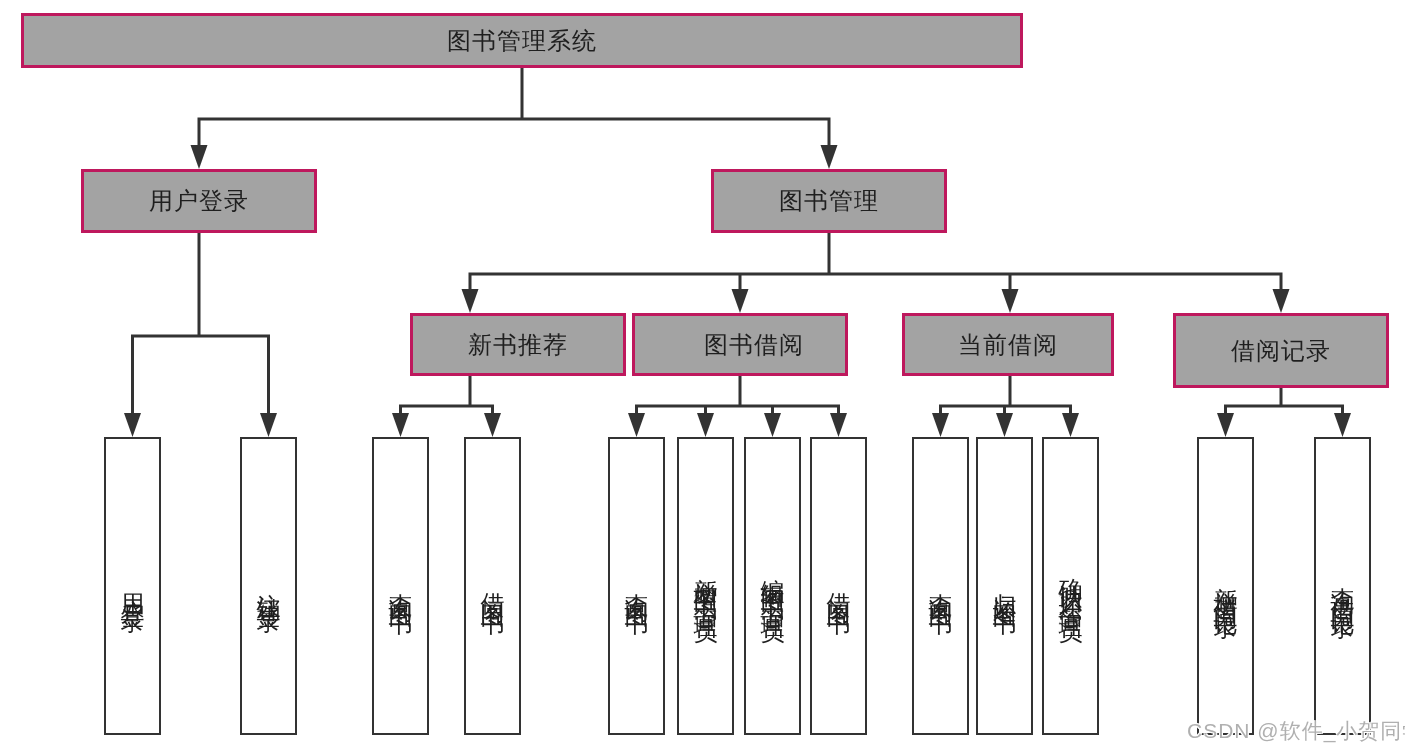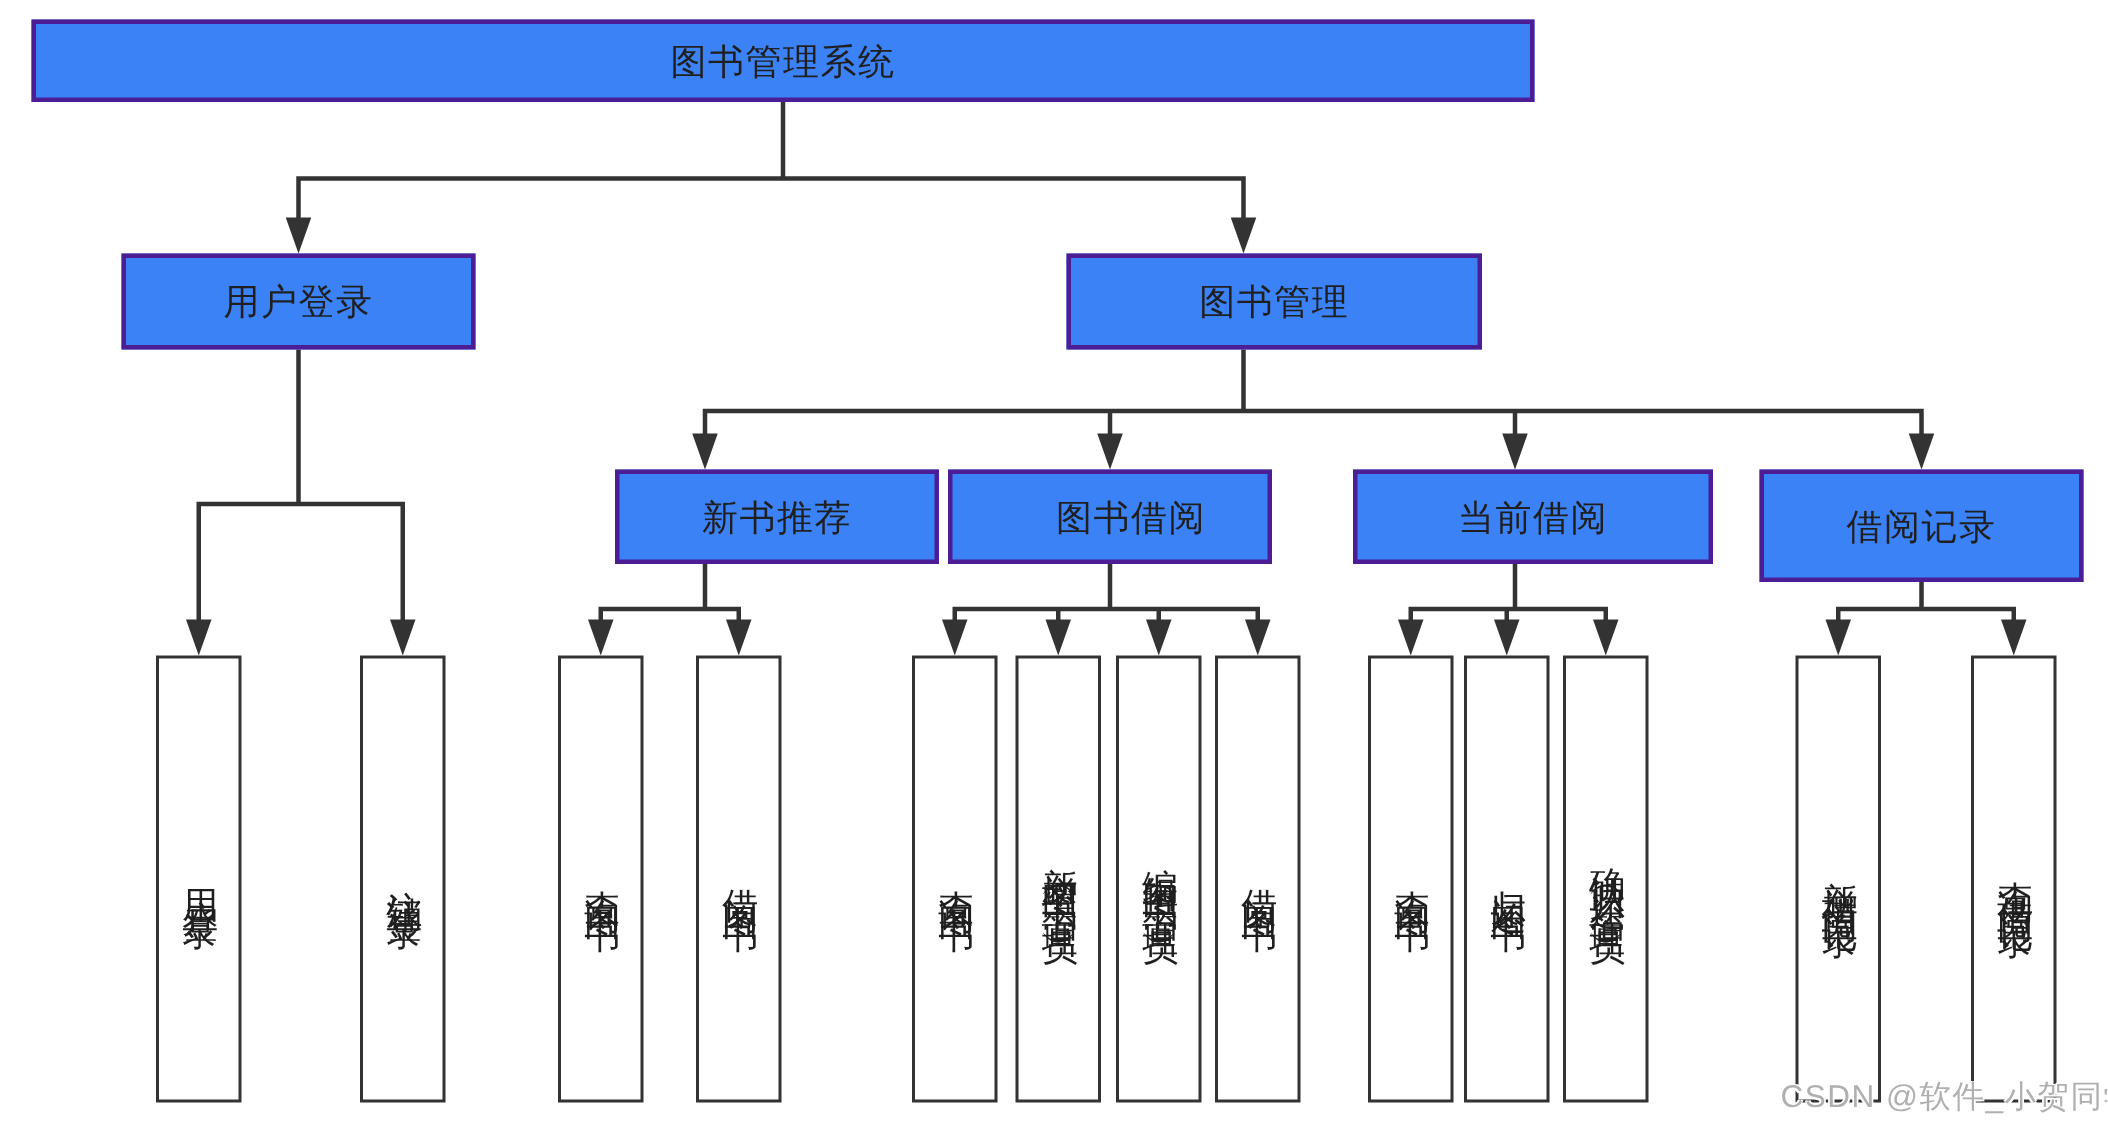--- a/index.html
+++ b/index.html
@@ -15,22 +15,22 @@
     overflow: hidden;
   }
   #connectors {
     position: absolute;
     left: 0; top: 0;
     z-index: 1;
   }
   .hbox {
     position: absolute;
     box-sizing: border-box;
-    border: 3px solid #4c1d95;
-    background: #3b82f6;
+    border: 3px solid #be185d;
+    background: #a3a3a3;
     display: flex;
     align-items: center;
     justify-content: center;
     font-size: 24px;
     color: #1f1f1f;
     letter-spacing: 1px;
     z-index: 2;
   }
   .leaf {
     position: absolute;
@@ -114,25 +114,25 @@
       <polygon points="1062,413 1079,413 1070.5,437"></polygon>
 
       <polygon points="1217,413 1234,413 1225.5,437"></polygon>
       <polygon points="1334,413 1351,413 1342.5,437"></polygon>
     </g>
   </svg>
 
   <div class="hbox" style="left:21px; top:13px; width:1002px; height:55px;">图书管理系统</div>
 
   <div class="hbox" style="left:81px; top:169px; width:236px; height:64px;">用户登录</div>
-  <div class="hbox" style="left:711px; top:169px; width:277px; height:64px;">图书管理</div>
+  <div class="hbox" style="left:711px; top:169px; width:236px; height:64px;">图书管理</div>
 
   <div class="hbox" style="left:362px; top:313px; width:216px; height:63px;margin-left:48px;">新书推荐</div>
   <div class="hbox" style="left:632px; top:313px; width:216px; height:63px;padding-left:28px;">图书借阅</div>
-  <div class="hbox" style="left:902px; top:313px; width:240px; height:63px;">当前借阅</div>
+  <div class="hbox" style="left:902px; top:313px; width:212px; height:63px;">当前借阅</div>
   <div class="hbox" style="left:1173px; top:313px; width:216px; height:75px;">借阅记录</div>
 
   <div class="leaf" style="left:104px;">
     <span>用户登录</span>
   </div>
   <div class="leaf" style="left:240px;">
     <span>注销登录</span>
   </div>
 
   <div class="leaf" style="left:372px;">

